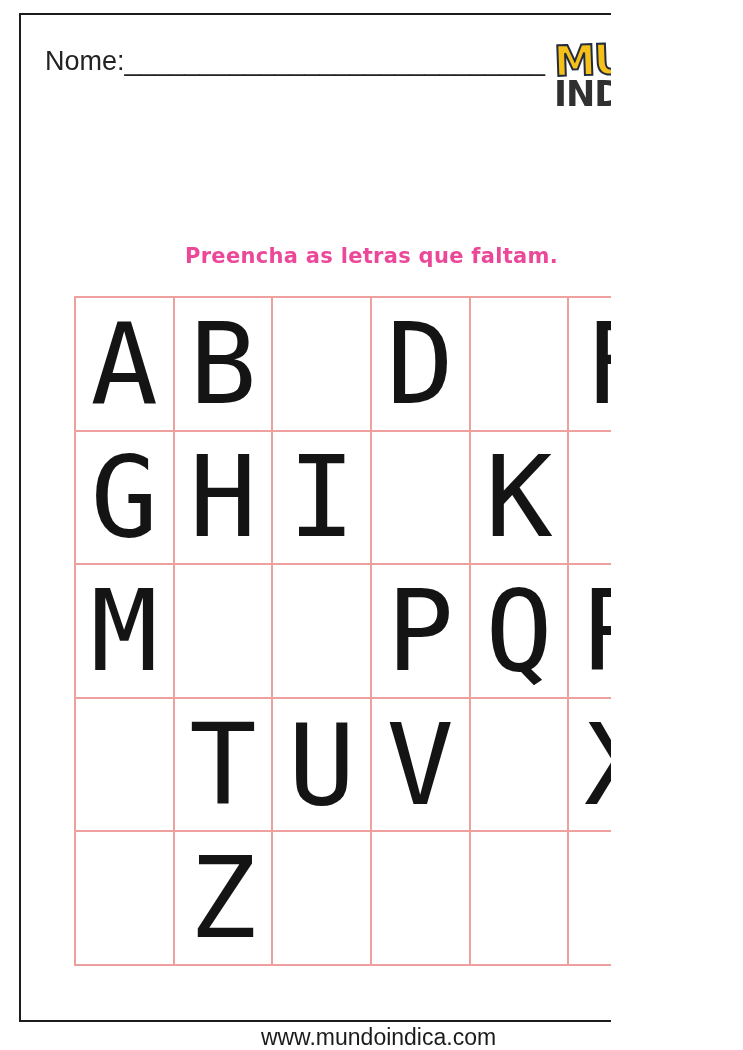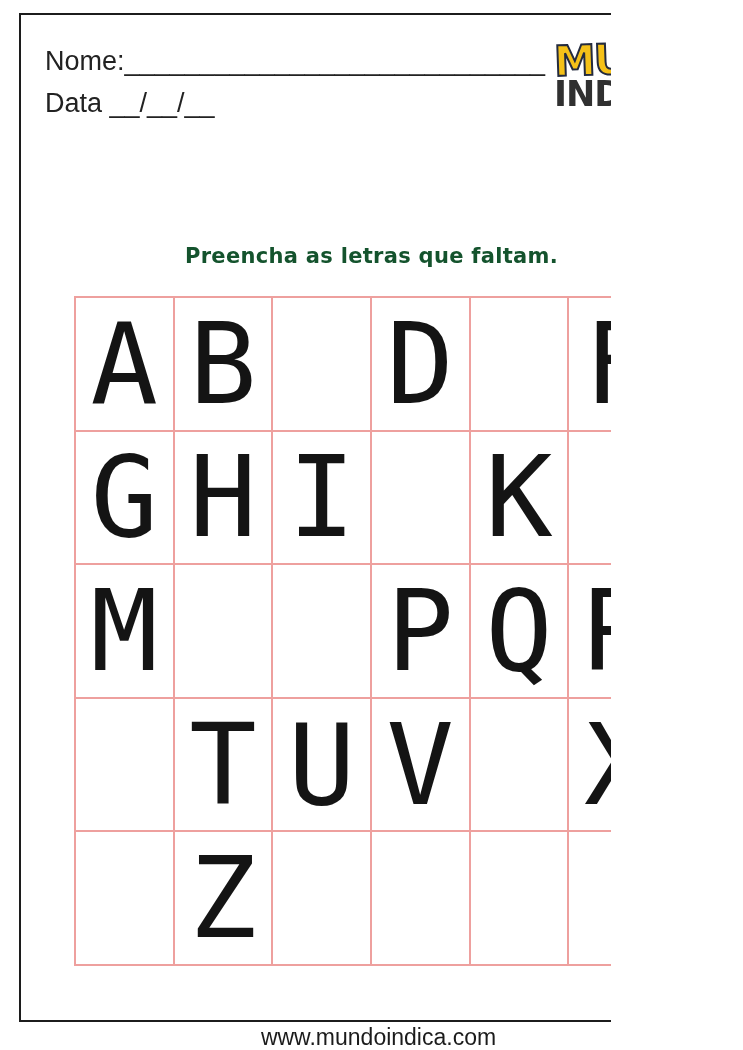--- a/index.html
+++ b/index.html
@@ -99,21 +99,21 @@
   .instruction {
     position: absolute;
     left: 0;
     top: 244px;
     width: 743px;
     text-align: center;
     font-family: "DejaVu Sans", sans-serif;
     font-weight: bold;
     font-size: 21px;
     letter-spacing: 0.3px;
-    color: #14532d;
+    color: #ec4899;
   }
   
   .grid {
     position: absolute;
     left: 74px;
     top: 296px;
     width: 594px;
     height: 670px;
     display: grid;
     grid-template-columns: repeat(6, 1fr);
@@ -146,21 +146,20 @@
 </style>
 </head>
 <body>
 
 <div class="page">
   <div class="page-border"></div>
 
   <div class="nome-row">
     <span>Nome:</span><span class="nome-line">____________________________</span>
   </div>
-  <div class="data-row">Data __/__/__</div>
 
   <div class="logo">
     <div class="logo-word1">MUNDO</div>
     <div class="logo-word2">INDICA</div>
     <svg class="logo-globe" viewBox="0 0 100 120" xmlns="http://www.w3.org/2000/svg">
       <defs>
         <radialGradient id="gg" cx="38%" cy="35%" r="80%">
           <stop offset="0%" stop-color="#6ab1ea"></stop>
           <stop offset="55%" stop-color="#4a7fd6"></stop>
           <stop offset="100%" stop-color="#6d3fb4"></stop>

